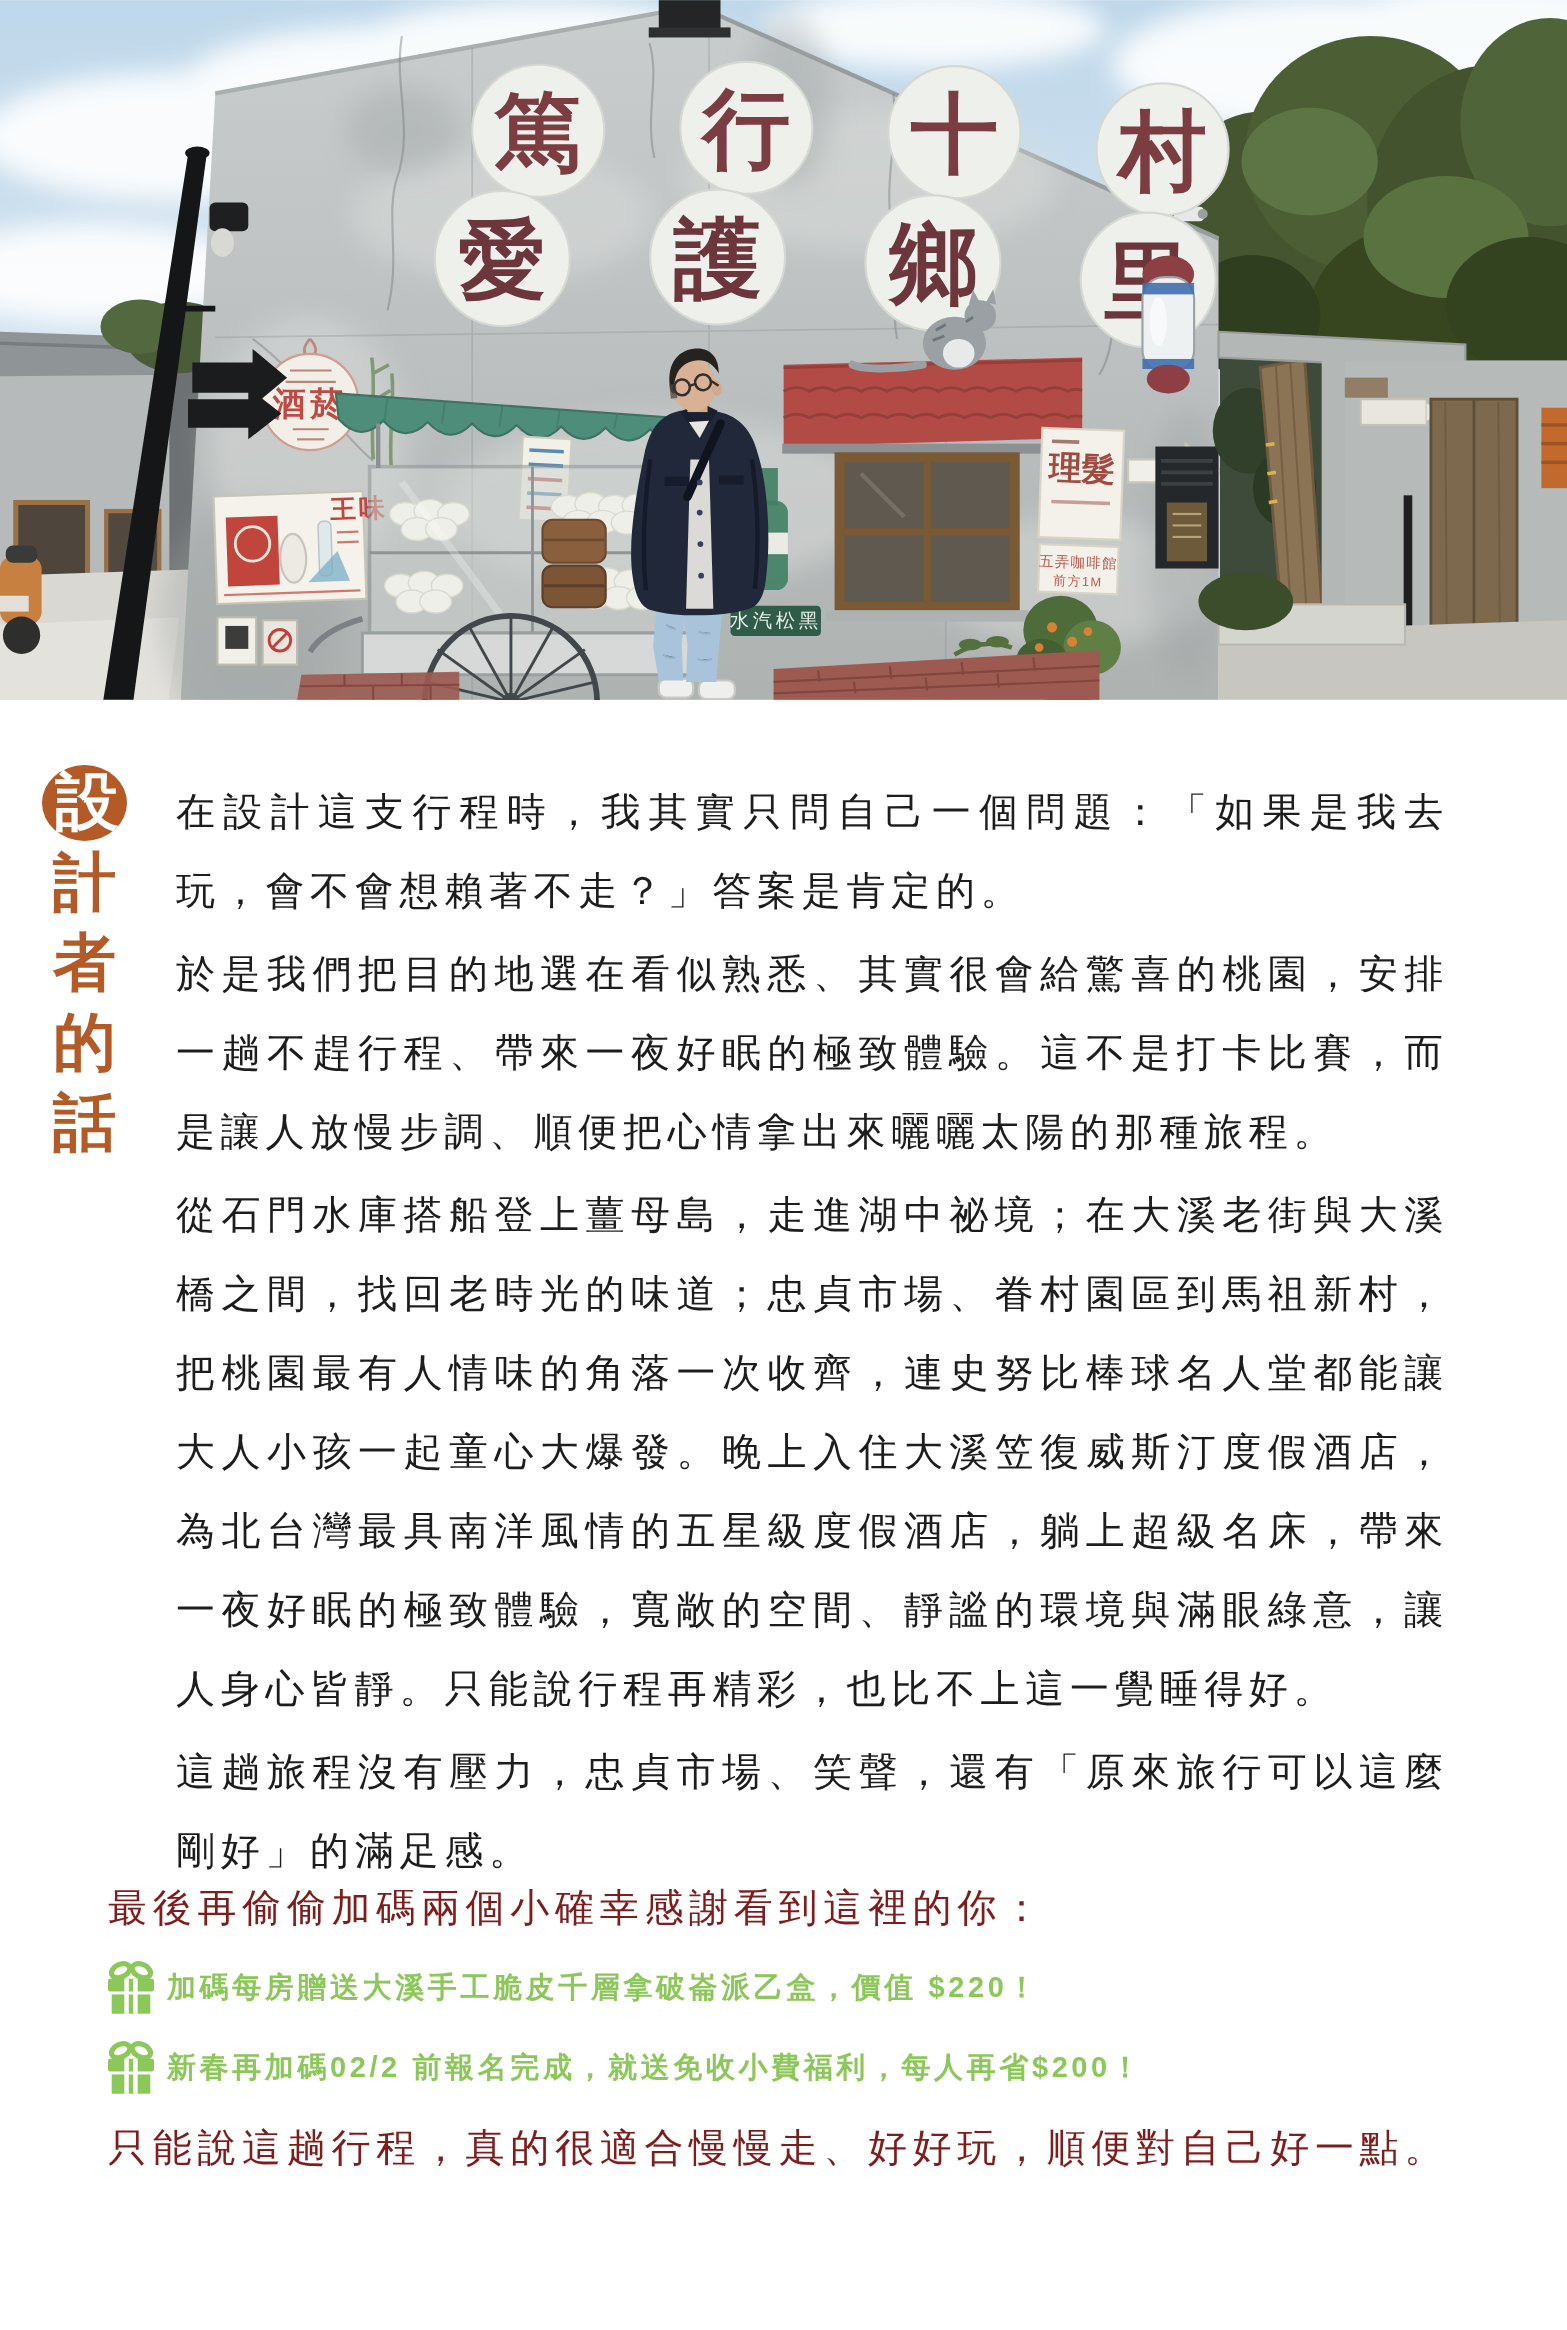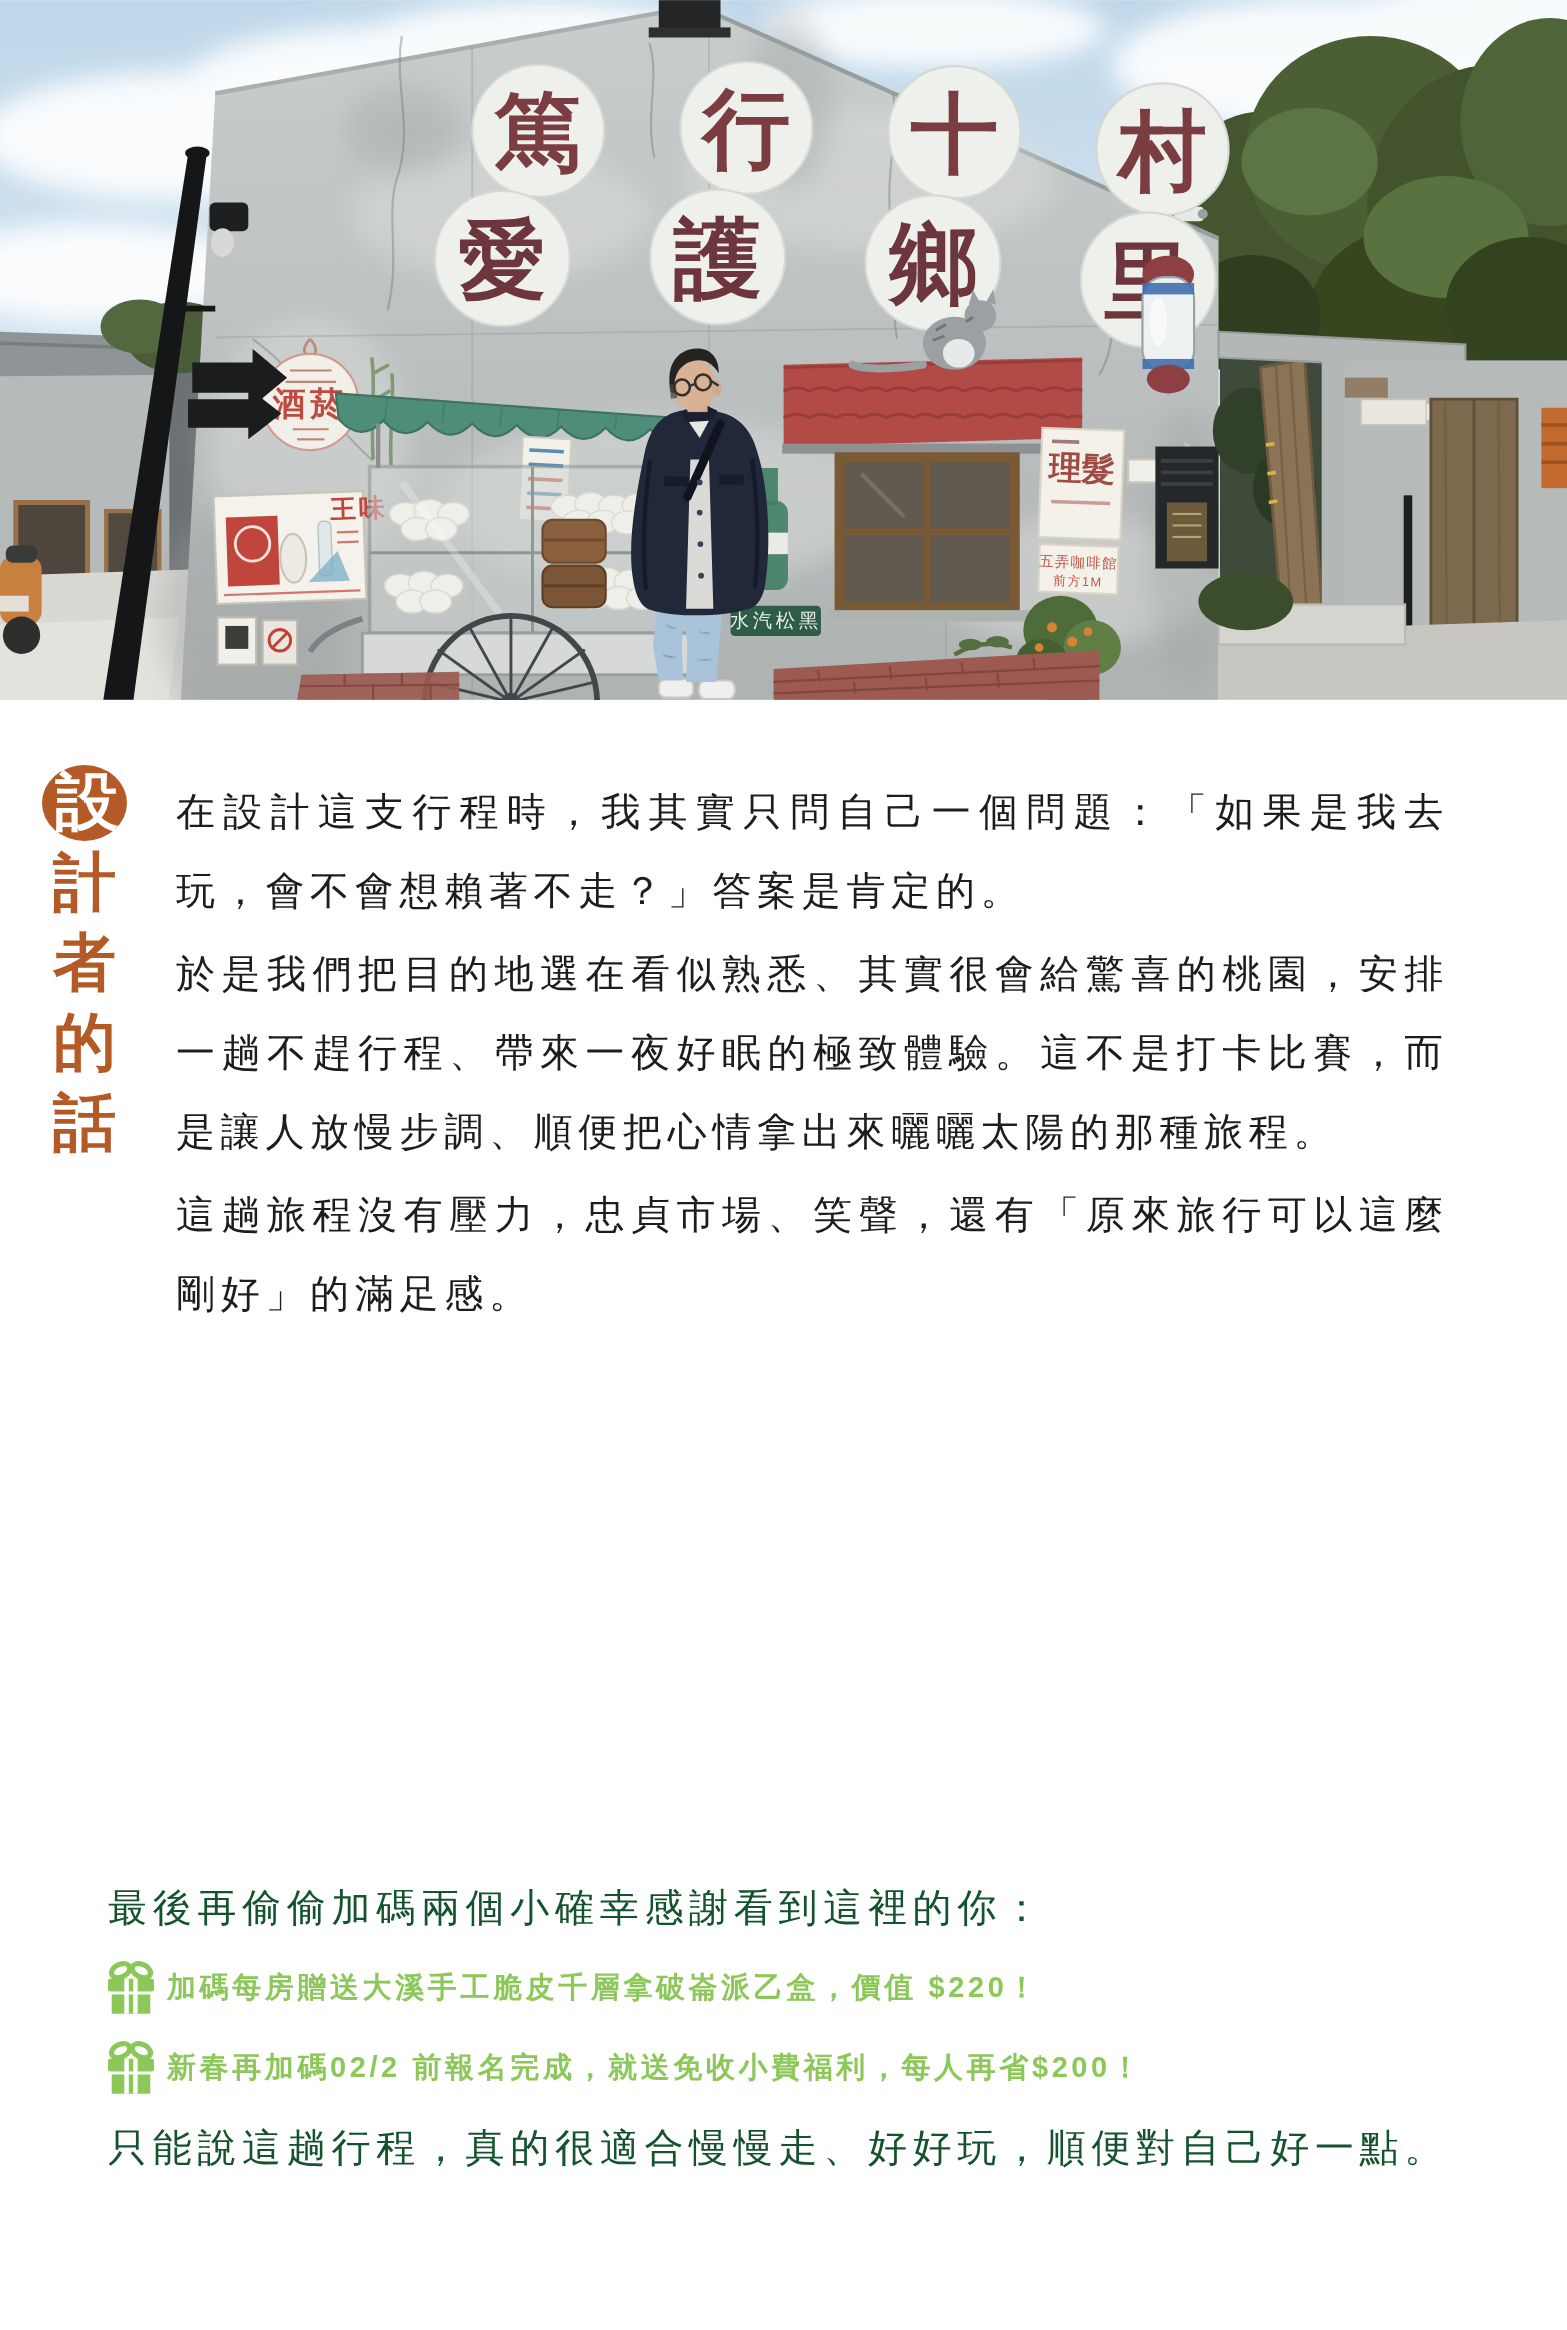--- a/index.html
+++ b/index.html
@@ -14,21 +14,21 @@
   .v-chars{margin-top:1.4px;}
   .v-chars div{width:85px;height:80px;display:flex;align-items:center;justify-content:center;
       color:#b35a26;font-size:63px;font-weight:800;line-height:1;}
   
   .main-text{position:absolute;left:172px;top:768px;width:1281px;
       font-size:39px;line-height:79px;letter-spacing:5.7px;color:#1d1d1d;font-weight:300;}
   .main-text p{margin:4px;text-align:justify;text-justify:inter-character;text-align-last:left;}
   
   .bonus{position:absolute;left:108px;top:1868px;width:1406px;}
   .b-line{height:80px;display:flex;align-items:center;white-space:nowrap;}
-  .b-black{font-size:39px;letter-spacing:5.7px;color:#14532d;font-weight:300;}
+  .b-black{font-size:39px;letter-spacing:5.7px;color:#7f1d1d;font-weight:300;}
   .b-green{font-size:29px;letter-spacing:3.6px;color:#8cc75a;font-weight:600;}
   .gift{flex:0 0 auto;margin-right:13px;}
 </style>
 </head>
 <body>
 
 <div class="page">
 
   <div class="photo-wrap">
   <svg width="1568" height="700" viewBox="0 0 2185 975">
@@ -500,20 +500,21 @@
       <div>計</div>
       <div>者</div>
       <div>的</div>
       <div>話</div>
     </div>
   </div>
 
   <div class="main-text">
     <p>在設計這支行程時，我其實只問自己一個問題：「如果是我去玩，會不會想賴著不走？」答案是肯定的。</p>
     <p>於是我們把目的地選在看似熟悉、其實很會給驚喜的桃園，安排一趟不趕行程、帶來一夜好眠的極致體驗。這不是打卡比賽，而是讓人放慢步調、順便把心情拿出來曬曬太陽的那種旅程。</p>
+    <p>從石門水庫搭船登上薑母島，走進湖中祕境；在大溪老街與大溪橋之間，找回老時光的味道；忠貞市場、眷村園區到馬祖新村，把桃園最有人情味的角落一次收齊，連史努比棒球名人堂都能讓大人小孩一起童心大爆發。晚上入住大溪笠復威斯汀度假酒店，為北台灣最具南洋風情的五星級度假酒店，躺上超級名床，帶來一夜好眠的極致體驗，寬敞的空間、靜謐的環境與滿眼綠意，讓人身心皆靜。只能說行程再精彩，也比不上這一覺睡得好。</p>
     <p>這趟旅程沒有壓力，忠貞市場、笑聲，還有「原來旅行可以這麼剛好」的滿足感。</p>
   </div>
 
   <div class="bonus">
     <div class="b-line b-black">最後再偷偷加碼兩個小確幸感謝看到這裡的你：</div>
     <div class="b-line b-green">
       <svg class="gift" width="46" height="55" viewBox="0 0 62 74">
         <g stroke="#8cc75a" stroke-width="7" fill="none">
           <ellipse cx="17" cy="13" rx="13" ry="8.5" transform="rotate(-25 17 13)"></ellipse>
           <ellipse cx="45" cy="13" rx="13" ry="8.5" transform="rotate(25 45 13)"></ellipse>

